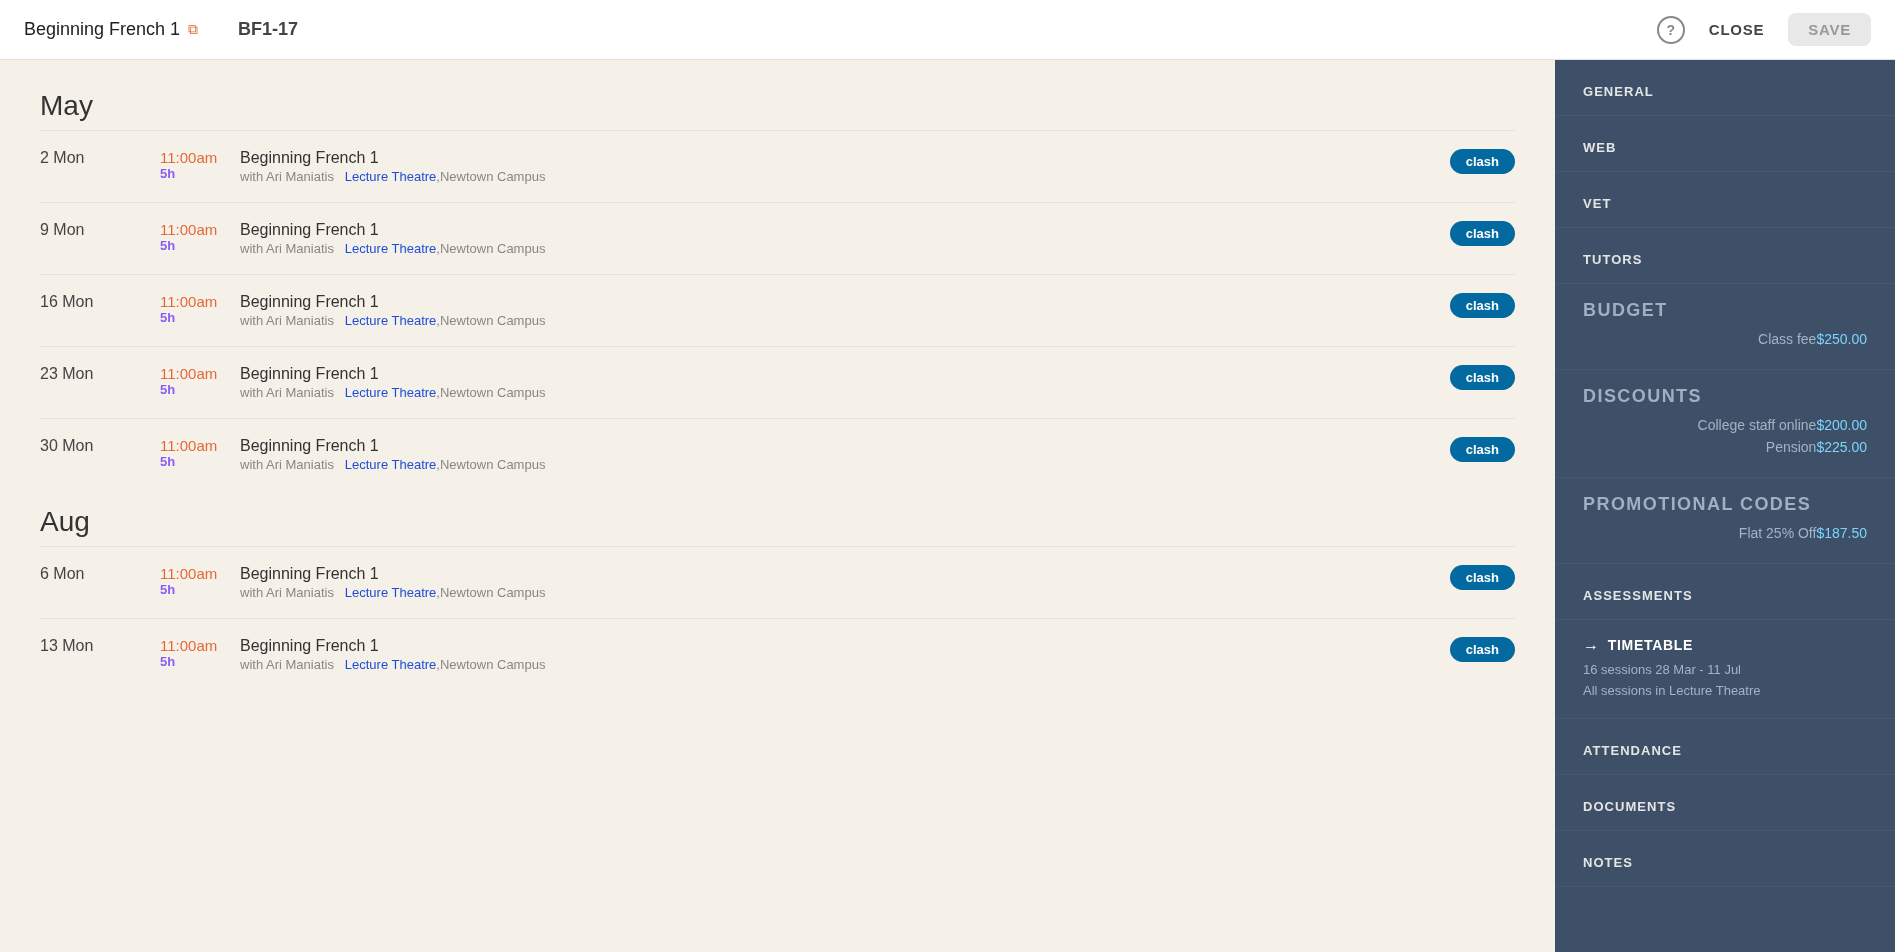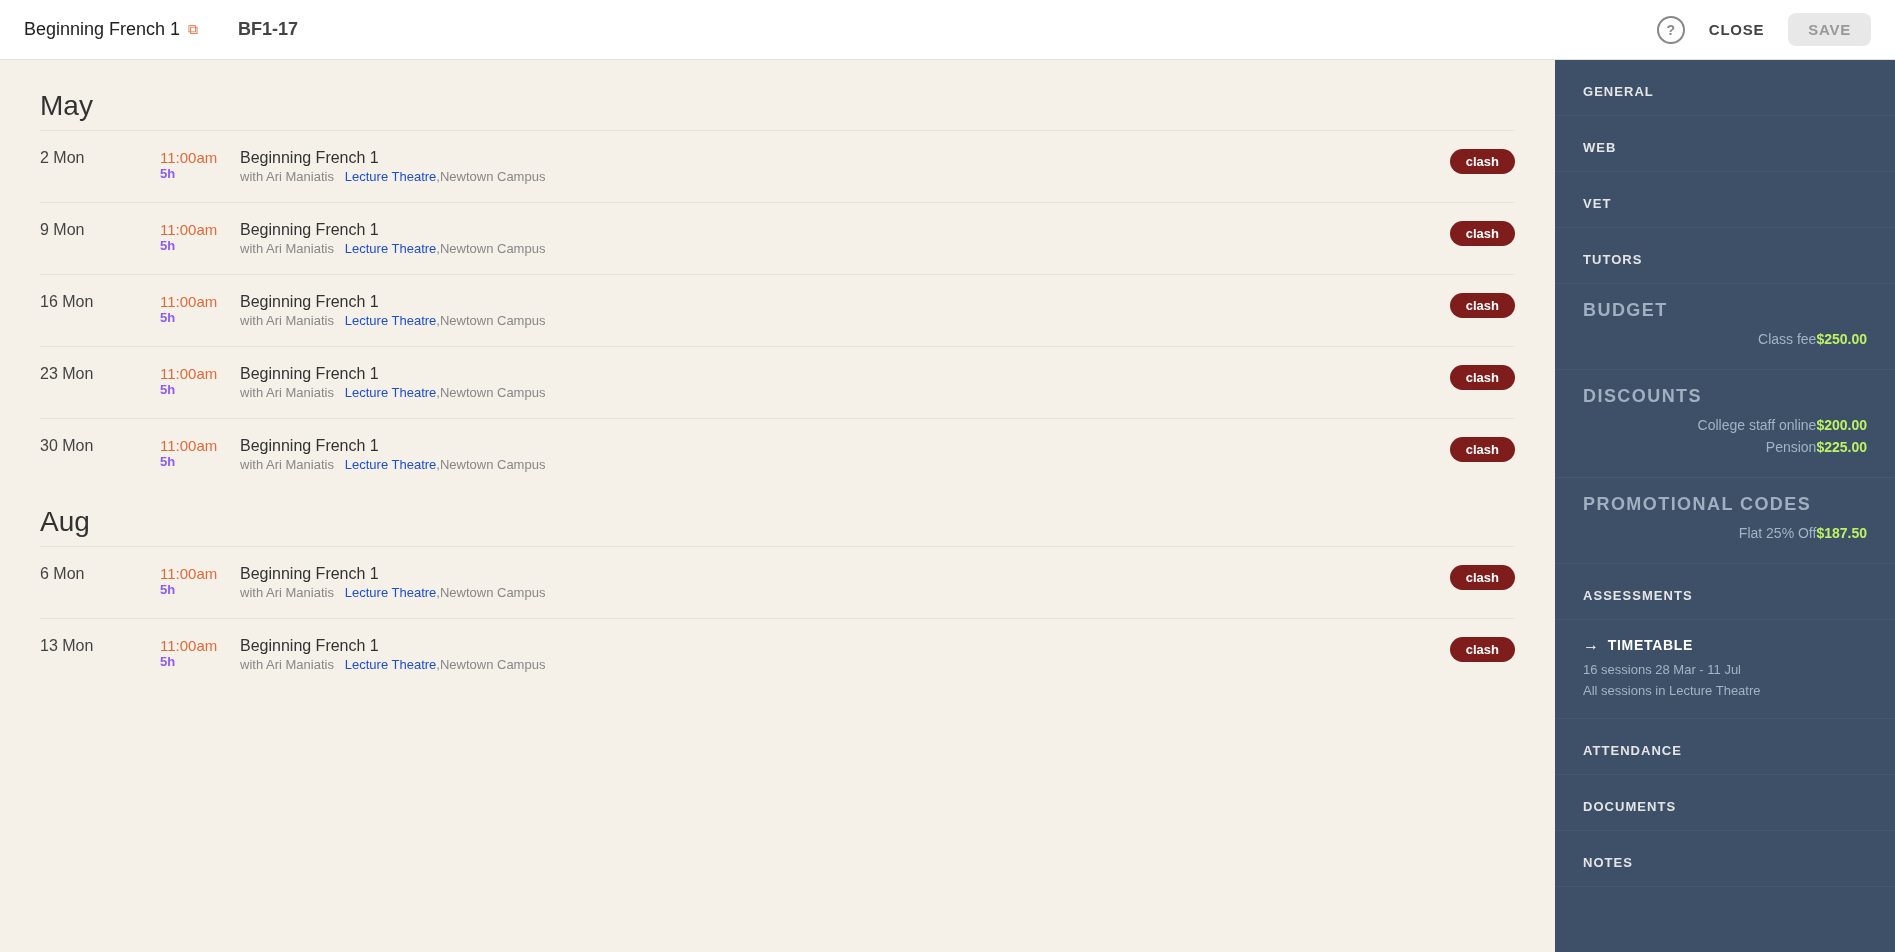--- a/index.html
+++ b/index.html
@@ -140,21 +140,21 @@
     .session-details {
       font-size: 13px;
       color: #888;
       margin-top: 2px;
     }
     .session-details .venue-link {
       color: #1d4ed8;
       cursor: pointer;
     }
     .clash-badge {
-      background: #7f1d1d;
+      background: #0369a1;
       color: #fff;
       font-size: 13px;
       font-weight: 600;
       padding: 5px 16px;
       border-radius: 20px;
       flex-shrink: 0;
     }
 
     
     .sidebar {
@@ -194,22 +194,21 @@
       justify-content: flex-end;
       align-items: center;
       font-size: 14px;
       color: #ccd8e0;
       margin-bottom: 6px;
     }
     .sidebar-row .label {
       color: #a0b4c4;
     }
     .sidebar-row .value {
-      color: #bef264;
-      font-weight: bold;
+      color: #7dd3fc;
     }
 
     .sidebar-timetable {
       padding: 16px 28px;
       border-bottom: 1px solid rgba(255,255,255,0.05);
       cursor: pointer;
     }
     .sidebar-timetable-header {
       display: flex;
       align-items: center;

